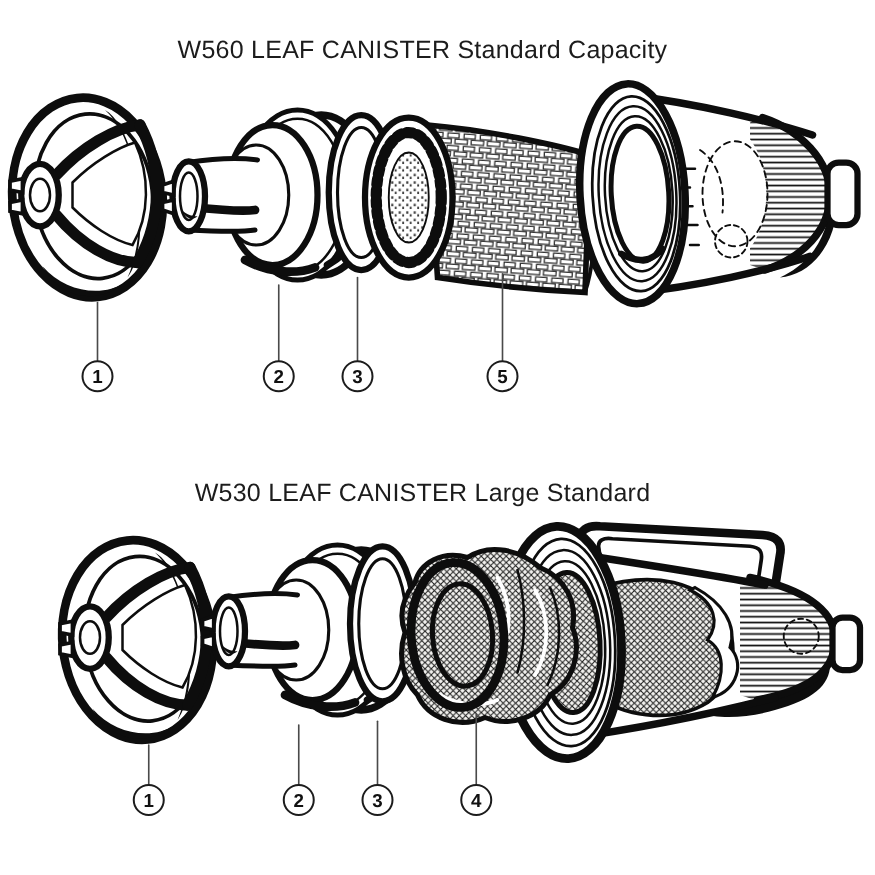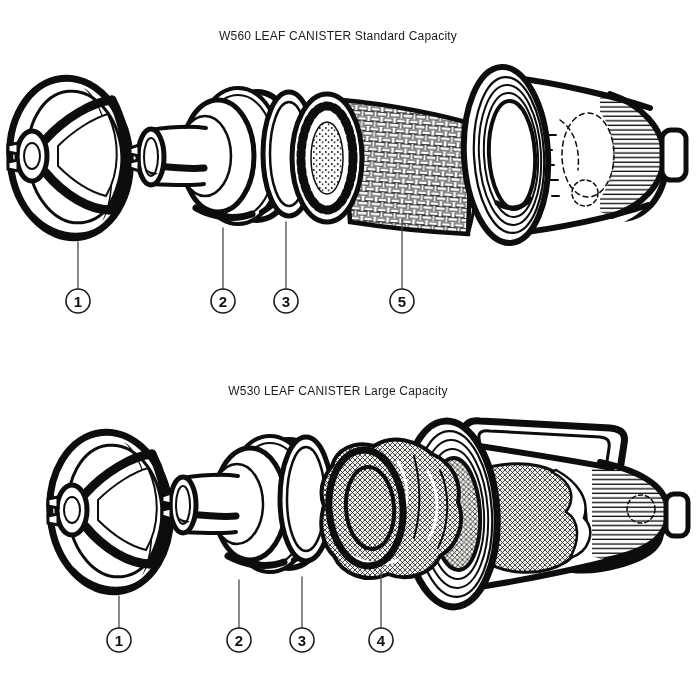--- a/index.html
+++ b/index.html
@@ -2,36 +2,36 @@
 <html><head>
 <meta charset="utf-8">
 <style>
   html,body{margin:0;padding:0;background:#ffffff;}
   .page{
     position:relative;width:700px;height:700px;background:#ffffff;
     font-family:"Liberation Sans", sans-serif;overflow:hidden;
   }
   .title{
     position:absolute;left:0;width:676px;text-align:center;
-    font-size:12px;color:#1c1c1c;letter-spacing:0.2px;
+    font-size:20px;color:#1c1c1c;letter-spacing:0.2px;
   }
   .title-top{top:29px;}
   .title-bottom{top:384px;}
   .art{position:absolute;left:0;top:0;}
   .callout-num{
     font-family:"Liberation Sans", sans-serif;font-size:15px;font-weight:bold;fill:#111;
   }
 </style>
 </head>
 <body>
 
 <div class="page">
 
   <div class="title title-top">W560 LEAF CANISTER Standard Capacity</div>
-  <div class="title title-bottom">W530 LEAF CANISTER Large Capacity</div>
+  <div class="title title-bottom">W530 LEAF CANISTER Large Standard</div>
 
   <svg class="art" width="700" height="700" viewBox="0 0 700 700">
     <defs>
       <pattern id="meshGrid" width="13" height="10" patternUnits="userSpaceOnUse" patternTransform="rotate(4)">
         <rect width="13" height="10" fill="#ffffff"></rect>
         <rect x="1" y="1" width="9" height="3.6" fill="none" stroke="#2a2a2a" stroke-width="1"></rect>
         <rect x="-5" y="5.6" width="9" height="3.6" fill="none" stroke="#2a2a2a" stroke-width="1"></rect>
         <rect x="7" y="5.6" width="9" height="3.6" fill="none" stroke="#2a2a2a" stroke-width="1"></rect>
       </pattern>
       <pattern id="xhatch" width="5" height="5" patternUnits="userSpaceOnUse">

